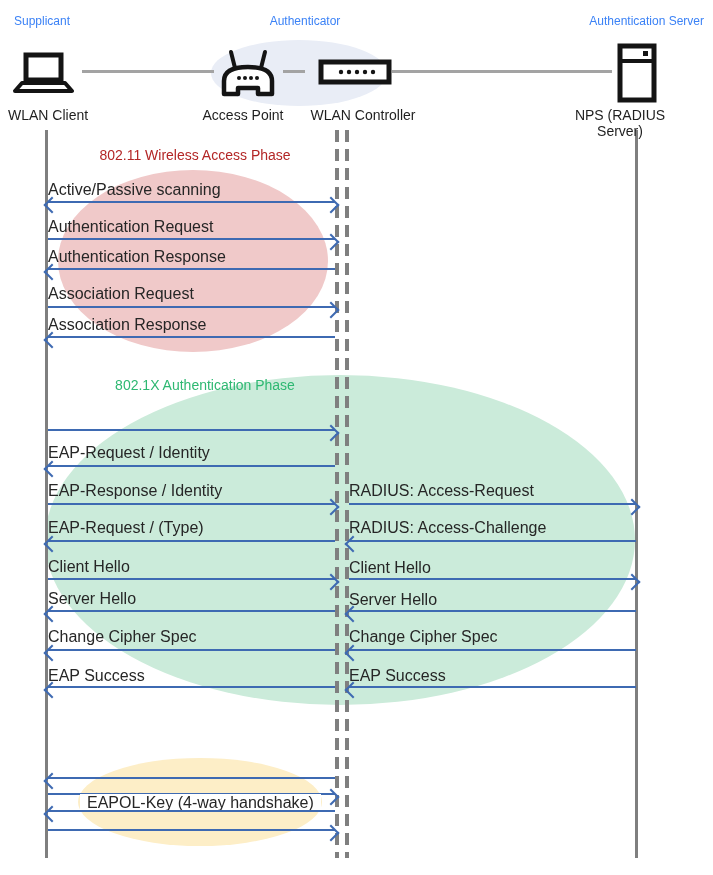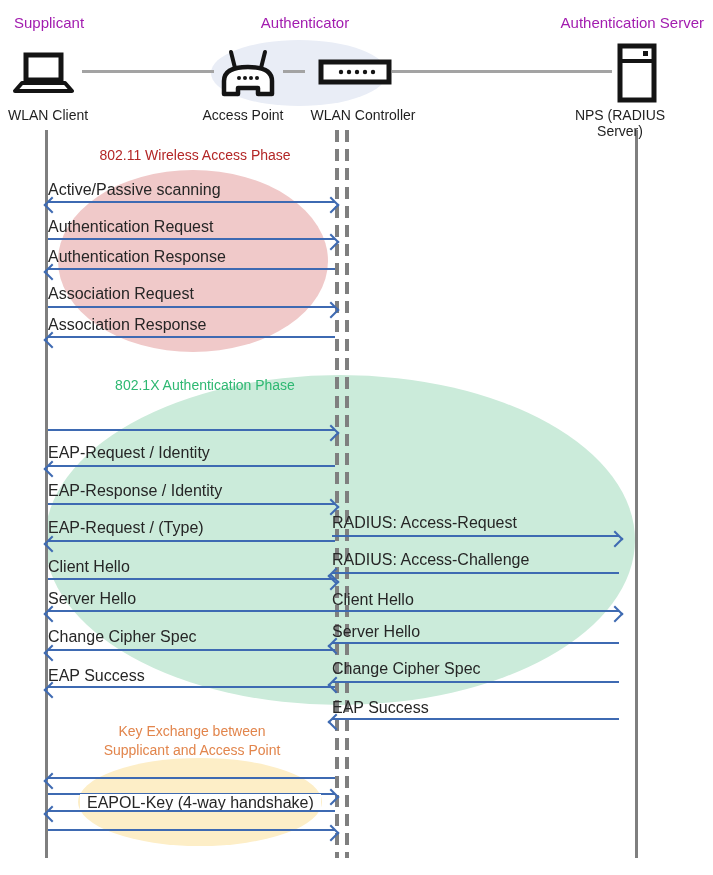--- a/index.html
+++ b/index.html
@@ -9,30 +9,30 @@
   }
   
   .ellipse{position:absolute;border-radius:50%;z-index:1;}
   
   .lifeline{position:absolute;top:130px;height:728px;z-index:2;}
   .lifeline.solid{width:3px;background:var(--lifeline-gray,#7f7f7f);}
   .lifeline.dashed{width:4px;background:repeating-linear-gradient(to bottom,var(--lifeline-gray,#7f7f7f) 0 12px,transparent 12px 19px);}
   
   .conn{position:absolute;top:70px;height:3px;background:#a3a3a3;z-index:1;}
   
-  .hdr{position:absolute;font-size:15px;color:#a21caf;z-index:3;}
+  .hdr{position:absolute;font-size:12px;color:#3b82f6;z-index:3;}
   .node-label{position:absolute;font-size:14px;color:#1f1f1f;z-index:3;}
   .center{text-align:center;}
   .icon{position:absolute;z-index:3;}
   
   .phase-title{position:absolute;z-index:3;font-size:14px;line-height:19px;text-align:center;white-space:pre-line;}
   
   .arrow{position:absolute;height:0;border-top:2.5px solid var(--arrow-blue,#3e6ab2);z-index:4;}
   .seg-l{left:48px;width:287px;}
-  .seg-r{left:332px;width:287px;margin-top:32px;}
+  .seg-r{left:349px;width:287px;}
   .head-left::before{content:"";position:absolute;left:-2px;top:-4px;width:10px;height:10px;
     border-left:2.5px solid var(--arrow-blue,#3e6ab2);border-bottom:2.5px solid var(--arrow-blue,#3e6ab2);transform:rotate(45deg);}
   .head-right::after{content:"";position:absolute;right:-2px;top:-4px;width:10px;height:10px;
     border-right:2.5px solid var(--arrow-blue,#3e6ab2);border-top:2.5px solid var(--arrow-blue,#3e6ab2);transform:rotate(45deg);}
   
   .mlabel{position:absolute;z-index:4;font-size:16px;height:17px;line-height:17px;text-align:left;color:var(--text,#262626);}
   .mlabel .boxed{background:#fff;padding:0 7px;}
   svg{display:block;}
 </style>
 </head>
@@ -94,22 +94,20 @@
   <div class="node-label center" style="left:308px;top:107px;width:110px;">WLAN Controller</div>
   <div class="node-label center" style="left:550px;top:107px;width:140px;">NPS (RADIUS Server)</div>
 
   <div class="lifeline solid" style="left:45px;"></div>
   <div class="lifeline dashed" style="left:335px;"></div>
   <div class="lifeline dashed" style="left:345px;"></div>
   <div class="lifeline solid" style="left:635px;"></div>
 
   <div class="phase-title" style="left:50px;top:146px;width:290px;color:var(--phase-red-text);">802.11 Wireless Access Phase</div>
   <div class="phase-title" style="left:60px;top:376px;width:290px;color:var(--phase-green-text);">802.1X Authentication Phase</div>
-  <div class="phase-title" style="left:47px;top:722px;width:290px;color:var(--phase-orange-text);">Key Exchange between
-Supplicant and Access Point</div>
 
   <div class="mlabel seg-l" style="top:181px;">Active/Passive scanning</div>
   <div class="arrow seg-l head-left head-right" style="top:201px;"></div>
 
   <div class="mlabel seg-l" style="top:218px;">Authentication Request</div>
   <div class="arrow seg-l head-right" style="top:238px;"></div>
 
   <div class="mlabel seg-l" style="top:248px;">Authentication Response</div>
   <div class="arrow seg-l head-left" style="top:268px;"></div>
 

